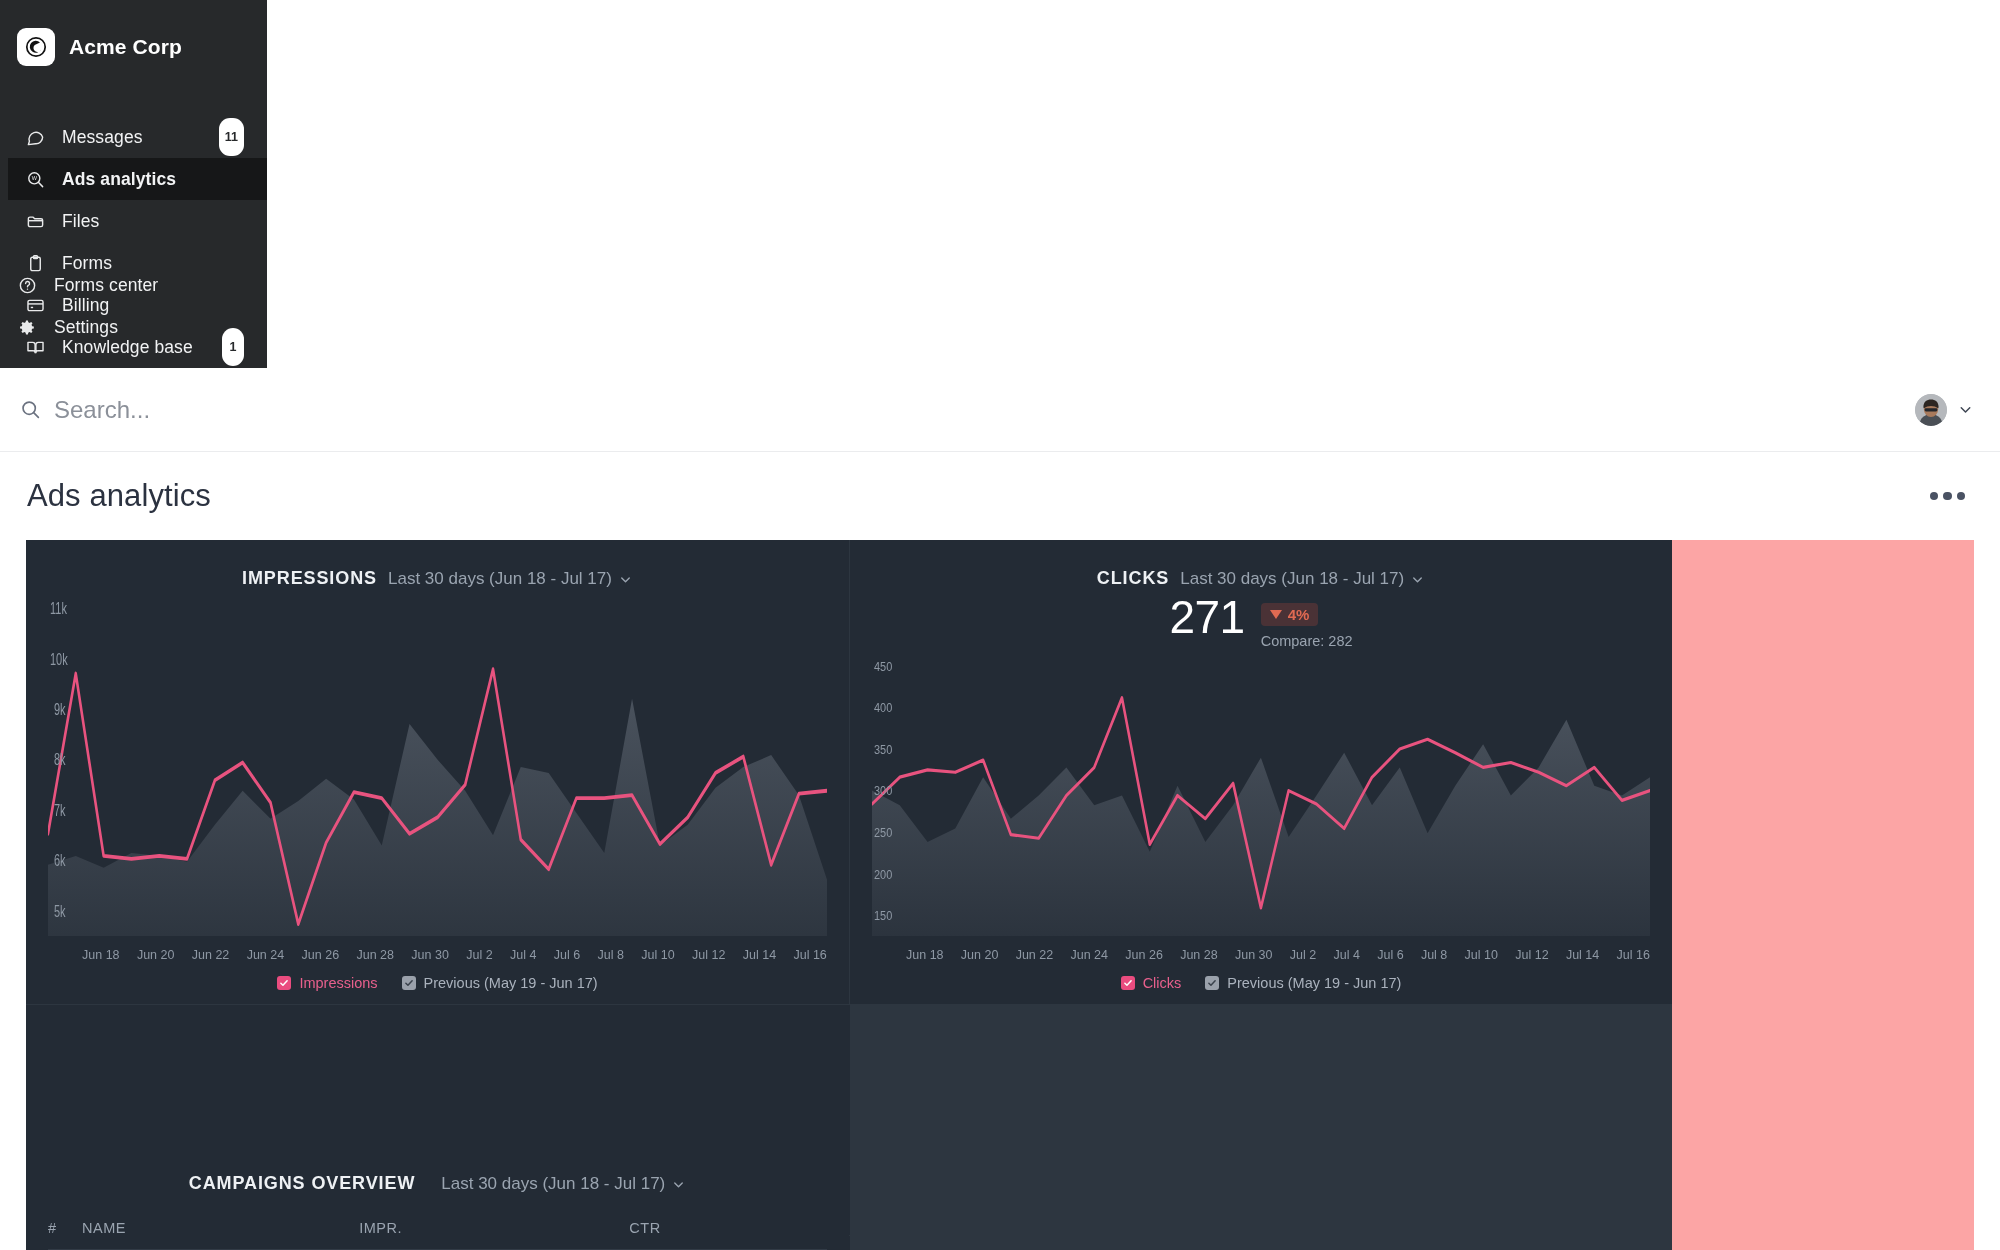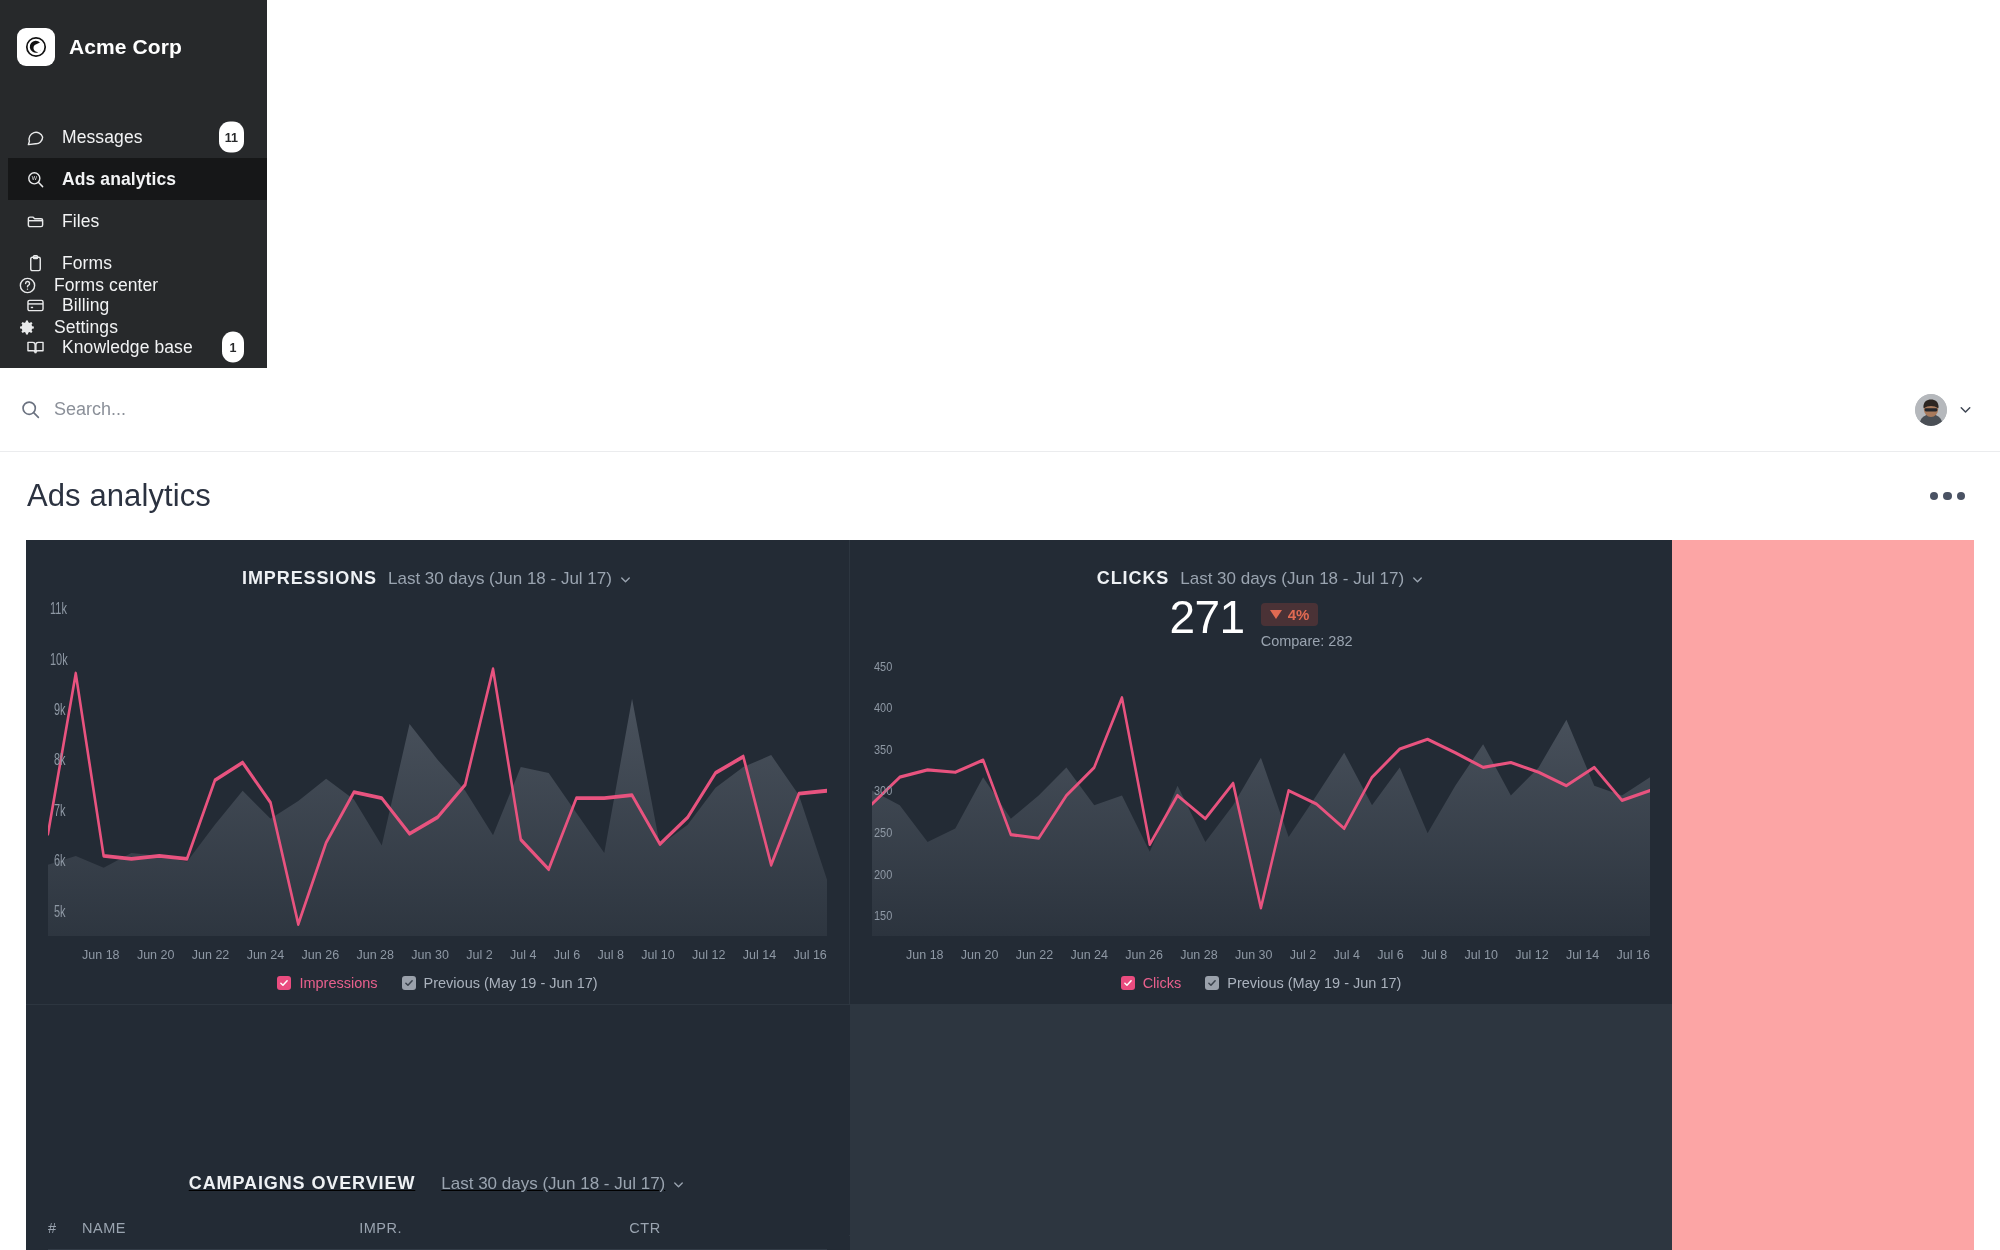--- a/index.html
+++ b/index.html
@@ -32,38 +32,38 @@
   .nav-item {
     display: flex; align-items: center; height: 42px;
     padding-left: 17px; gap: 17px; cursor: pointer; position: relative;
   }
   .nav-item.active { background: #161718; }
   .nav-icon { width: 20px; height: 20px; flex: 0 0 20px; display: flex; align-items: center; justify-content: center; color: #e9eaeb; }
   .nav-label { font-size: 17.5px; color: #f2f3f4; letter-spacing: .1px; }
   .nav-item.active .nav-label { font-weight: 700; }
   .badge {
     position: absolute; right: 23px; top: 50%; transform: translateY(-50%);
-    min-width: 22px; height: 31px; border-radius: 11px; background: #ffffff; color: #27292b;
+    min-width: 22px; height: 38px; border-radius: 11px; background: #ffffff; color: #27292b;
     font-size: 12.5px; font-weight: 600; display: flex; align-items: center; justify-content: center;
     padding: 0 6px;
   }
   .nav-bottom { position: absolute; bottom: 20px; left: 0; right: 0; }
   .nav-bottom .nav-item { height: 42px; }
 
   
   .main { flex: 1 1 auto; height: 1250px; background: #ffffff; display: flex; flex-direction: column; min-width: 0; }
   .topbar {
     height: 84px; flex: 0 0 84px; border-bottom: 1px solid #ebecee;
     display: flex; align-items: center; padding: 0 26px 0 20px; background: #fff;
   }
   .search-wrap { display: flex; align-items: center; gap: 13px; flex: 1 1 auto; }
   .search-icon { color: #6b7280; display: flex; }
   .search-input {
     border: none; outline: none; background: transparent;
-    font-family: "Liberation Sans", sans-serif; font-size: 18px; color: #a16207; width: 420px;
+    font-family: "Liberation Sans", sans-serif; font-size: 24px; color: #a16207; width: 420px;
   }
   .search-input::placeholder { color: #8b9099; }
   .profile { display: flex; align-items: center; gap: 10px; cursor: pointer; }
   .avatar {
     width: 32px; height: 32px; border-radius: 50%; overflow: hidden;
     background: #b9bcc0; display: block; position: relative;
   }
   .chev { color: #3f4753; display: flex; }
 
   .page { padding: 0 26px; flex: 1 1 auto; min-height: 0; }
@@ -112,21 +112,21 @@
   .cb.grey { background: #9aa1ab; }
   .cb svg { width: 10px; height: 10px; display: block; }
   .leg-pink { color: #e8608d; }
   .leg-grey { color: #aab2bd; }
 
   
   .kpi { display: flex; flex-direction: column; align-items: center; justify-content: center; padding: 0 12px; }
 
   
   .camp { padding: 0 22px; display: flex; flex-direction: column; justify-content: center; }
-  .camp-head { display: flex; align-items: baseline; justify-content: center; gap: 26px; margin-bottom: 26px; text-decoration: underline; }
+  .camp-head { display: flex; align-items: baseline; justify-content: center; gap: 26px; margin-bottom: 26px; }
   .camp-title { font-size: 18px; font-weight: 700; color: #eef1f4; letter-spacing: .9px; }
   .camp-range { font-size: 17px; color: #9aa4b0; display: inline-flex; align-items: center; gap: 6px; cursor: pointer; }
   table.camp-table { width: 100%; border-collapse: collapse; }
   table.camp-table th {
     font-size: 14.5px; font-weight: 400; color: #9aa4b0; text-align: left;
     padding: 0 0 13px 0; letter-spacing: .5px;
   }
   table.camp-table th.c-hash { width: 34px; }
   table.camp-table th.c-impr { text-align: left; }
   table.camp-table th.c-ctr { }

